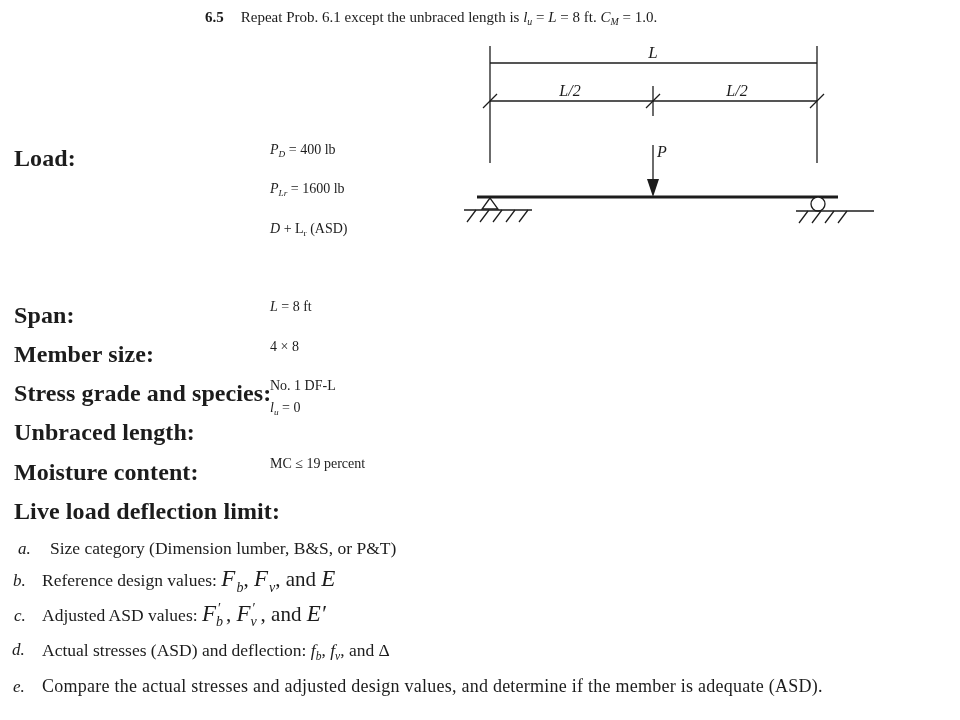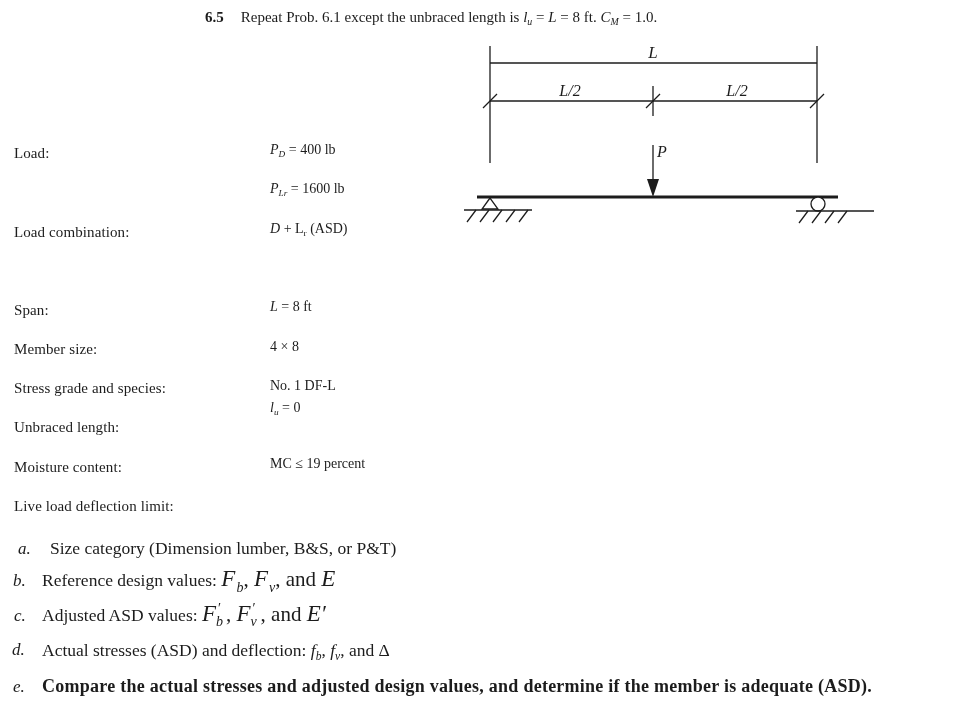--- a/index.html
+++ b/index.html
@@ -3,26 +3,26 @@
 <meta charset="utf-8">
 <style>
   html,body { margin:0; padding:0; background:#fff; }
   .page {
     position:relative; width:960px; height:720px; background:#ffffff;
     font-family:"Liberation Serif", serif; color:#1c1c1c; overflow:hidden;
   }
   .title-line { position:absolute; left:205px; top:9px; font-size:15px; white-space:nowrap; }
   .title-num  { font-weight:bold; margin-right:17px; }
 
-  .lbl { position:absolute; left:14px;  font-size:15px; line-height:1.2; white-space:nowrap; letter-spacing:0.1px; }
+  .lbl { position:absolute; left:14px;  font-size:24px; line-height:1.2; white-space:nowrap; letter-spacing:0.1px;font-weight:bold; }
   .val { position:absolute; left:270px; font-size:14px; line-height:1.2; white-space:nowrap; }
 
   .task-marker { position:absolute; font-style:italic; font-size:17px; line-height:1.2; }
   .task-text   { position:absolute; font-size:17.5px; line-height:1.3; white-space:nowrap;text-align:right; }
-  .task-text.wide { font-size:18px; letter-spacing:0.25px;font-weight:bold; }
+  .task-text.wide { font-size:18px; letter-spacing:0.25px; }
 
   
   .r-n  { }
   .r-i  { font-style:italic; }
   .r-sub{ font-size:66%; position:relative; top:0.32em; line-height:1; }
   .r-si { font-size:66%; font-style:italic; position:relative; top:0.32em; line-height:1; }
   .r-li { font-size:23px; font-style:italic; line-height:1; }
   .r-lg { font-size:21px; line-height:1; }
   .r-ls { font-size:14px; font-style:italic; position:relative; top:6px; line-height:1; margin-left:1px; }
   .r-stk{ display:inline-block; position:relative; width:10px; height:23px; vertical-align:-6px; line-height:1; }
@@ -82,21 +82,20 @@
       <line x1="397" y1="176" x2="388" y2="188"></line>
     </g>
 
     <text x="203" y="23" font-size="17" text-anchor="middle">L</text>
     <text x="120" y="61" font-size="16" text-anchor="middle">L/2</text>
     <text x="287" y="61" font-size="16" text-anchor="middle">L/2</text>
     <text x="207" y="122" font-size="16" text-anchor="start">P</text>
   </svg>
 
   <div class="lbl" style="top:144px">Load:</div>
-  <div class="lbl" style="top:223px">Load combination:</div>
   <div class="lbl" style="top:301px">Span:</div>
   <div class="lbl" style="top:340px">Member size:</div>
   <div class="lbl" style="top:418px">Unbraced length:</div>
   <div class="lbl" style="top:379px">Stress grade and species:</div>
   <div class="lbl" style="top:497px">Live load deflection limit:</div>
   <div class="lbl" style="top:458px">Moisture content:</div>
 
   <div class="val" style="top:142px"><span class="r-i">P</span><span class="r-si">D</span><span class="r-n"> = 400 lb</span></div>
   <div class="val" style="top:181px"><span class="r-i">P</span><span class="r-si">Lr</span><span class="r-n"> = 1600 lb</span></div>
   <div class="val" style="top:221px"><span class="r-i">D</span><span class="r-n"> + L</span><span class="r-sub">r</span><span class="r-n"> (ASD)</span></div>

